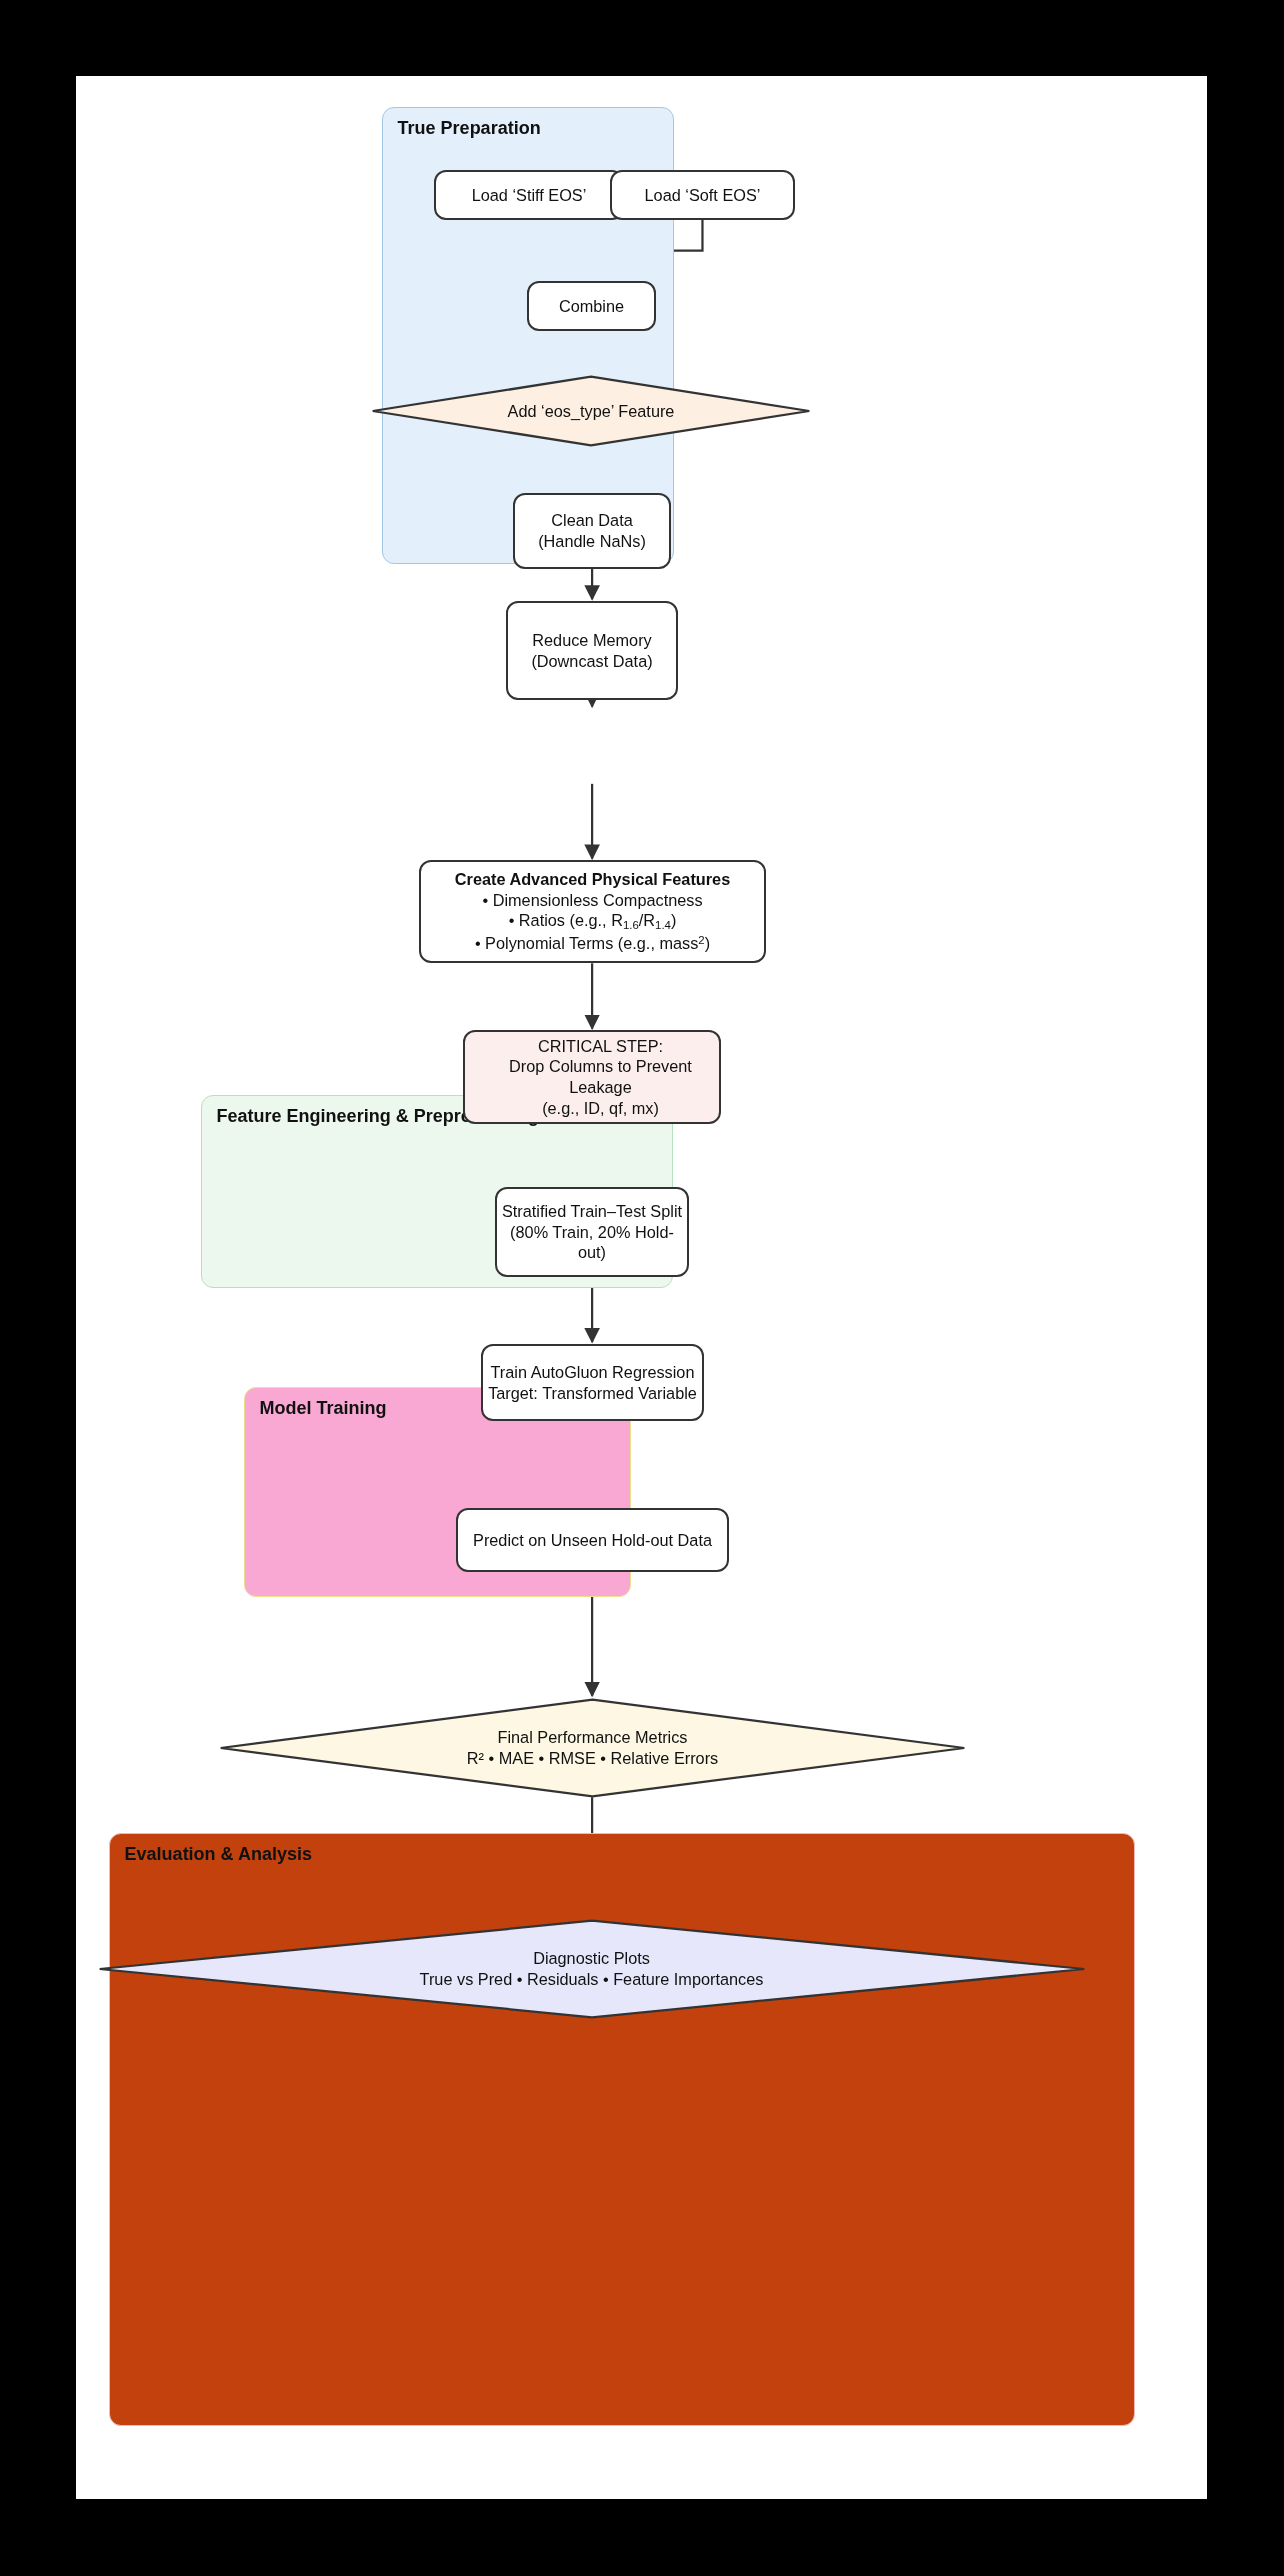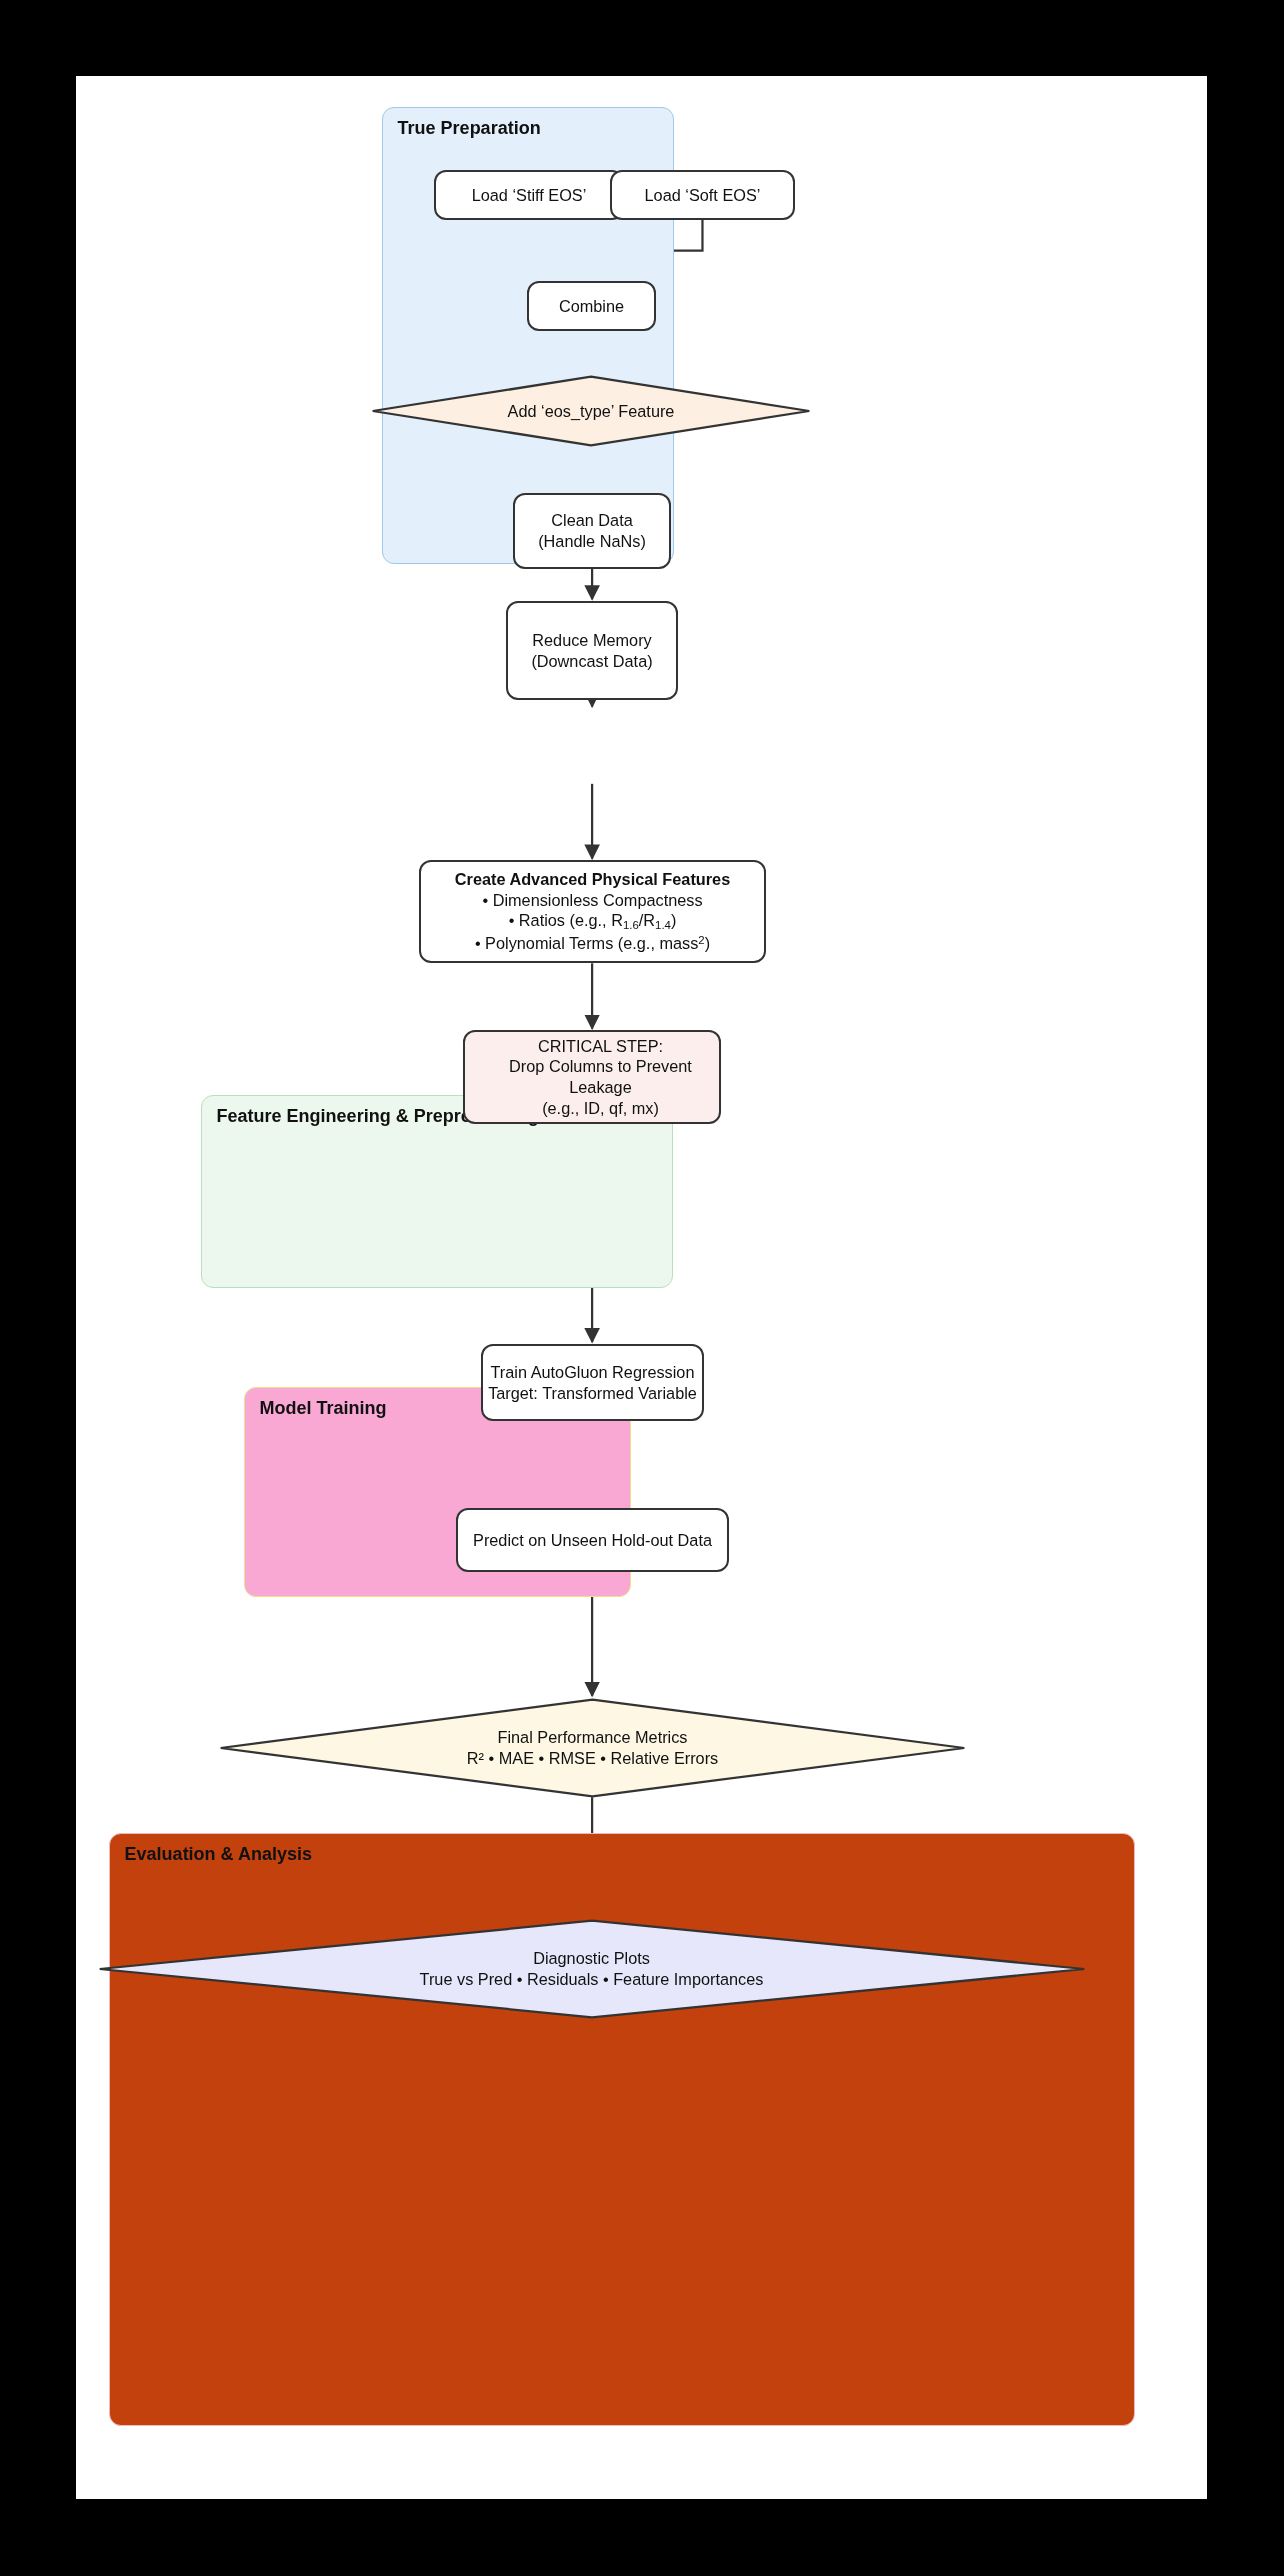--- a/index.html
+++ b/index.html
@@ -185,20 +185,24 @@
     <span class="nl"><span>• Ratios (e.g., R</span><sub>1.6</sub><span>/R</span><sub>1.4</sub><span>)</span></span>
     <span class="nl"><span>• Polynomial Terms (e.g., mass</span><sup>2</sup><span>)</span></span>
   </div>
 
   <div class="node node-rounded fill-pink" style="left: 387px; top: 954px; width: 258px; height: 94px; flex-direction: column; padding-left: 17px;">
     <span class="nl">CRITICAL STEP:</span>
     <span class="nl">Drop Columns to Prevent Leakage</span>
     <span class="nl">(e.g., ID, qf, mx)</span>
   </div>
 
+  <div class="node node-rounded" style="left: 419px; top: 1111px; width: 194px; height: 90px; flex-direction: column;">
+    <span class="nl">Stratified Train–Test Split</span>
+    <span class="nl">(80% Train, 20% Hold-out)</span>
+  </div>
 
   <div class="node node-rounded" style="left: 405px; top: 1268px; width: 223px; height: 77px; flex-direction: column; justify-content: center;">
     <span class="nl">Train AutoGluon Regression</span>
     <span class="nl">Target: Transformed Variable</span>
   </div>
 
   <div class="node node-rounded" style="left: 380px; top: 1432px; width: 273px; height: 64px;">
     <span class="nl">Predict on Unseen Hold-out Data</span>
   </div>
 

